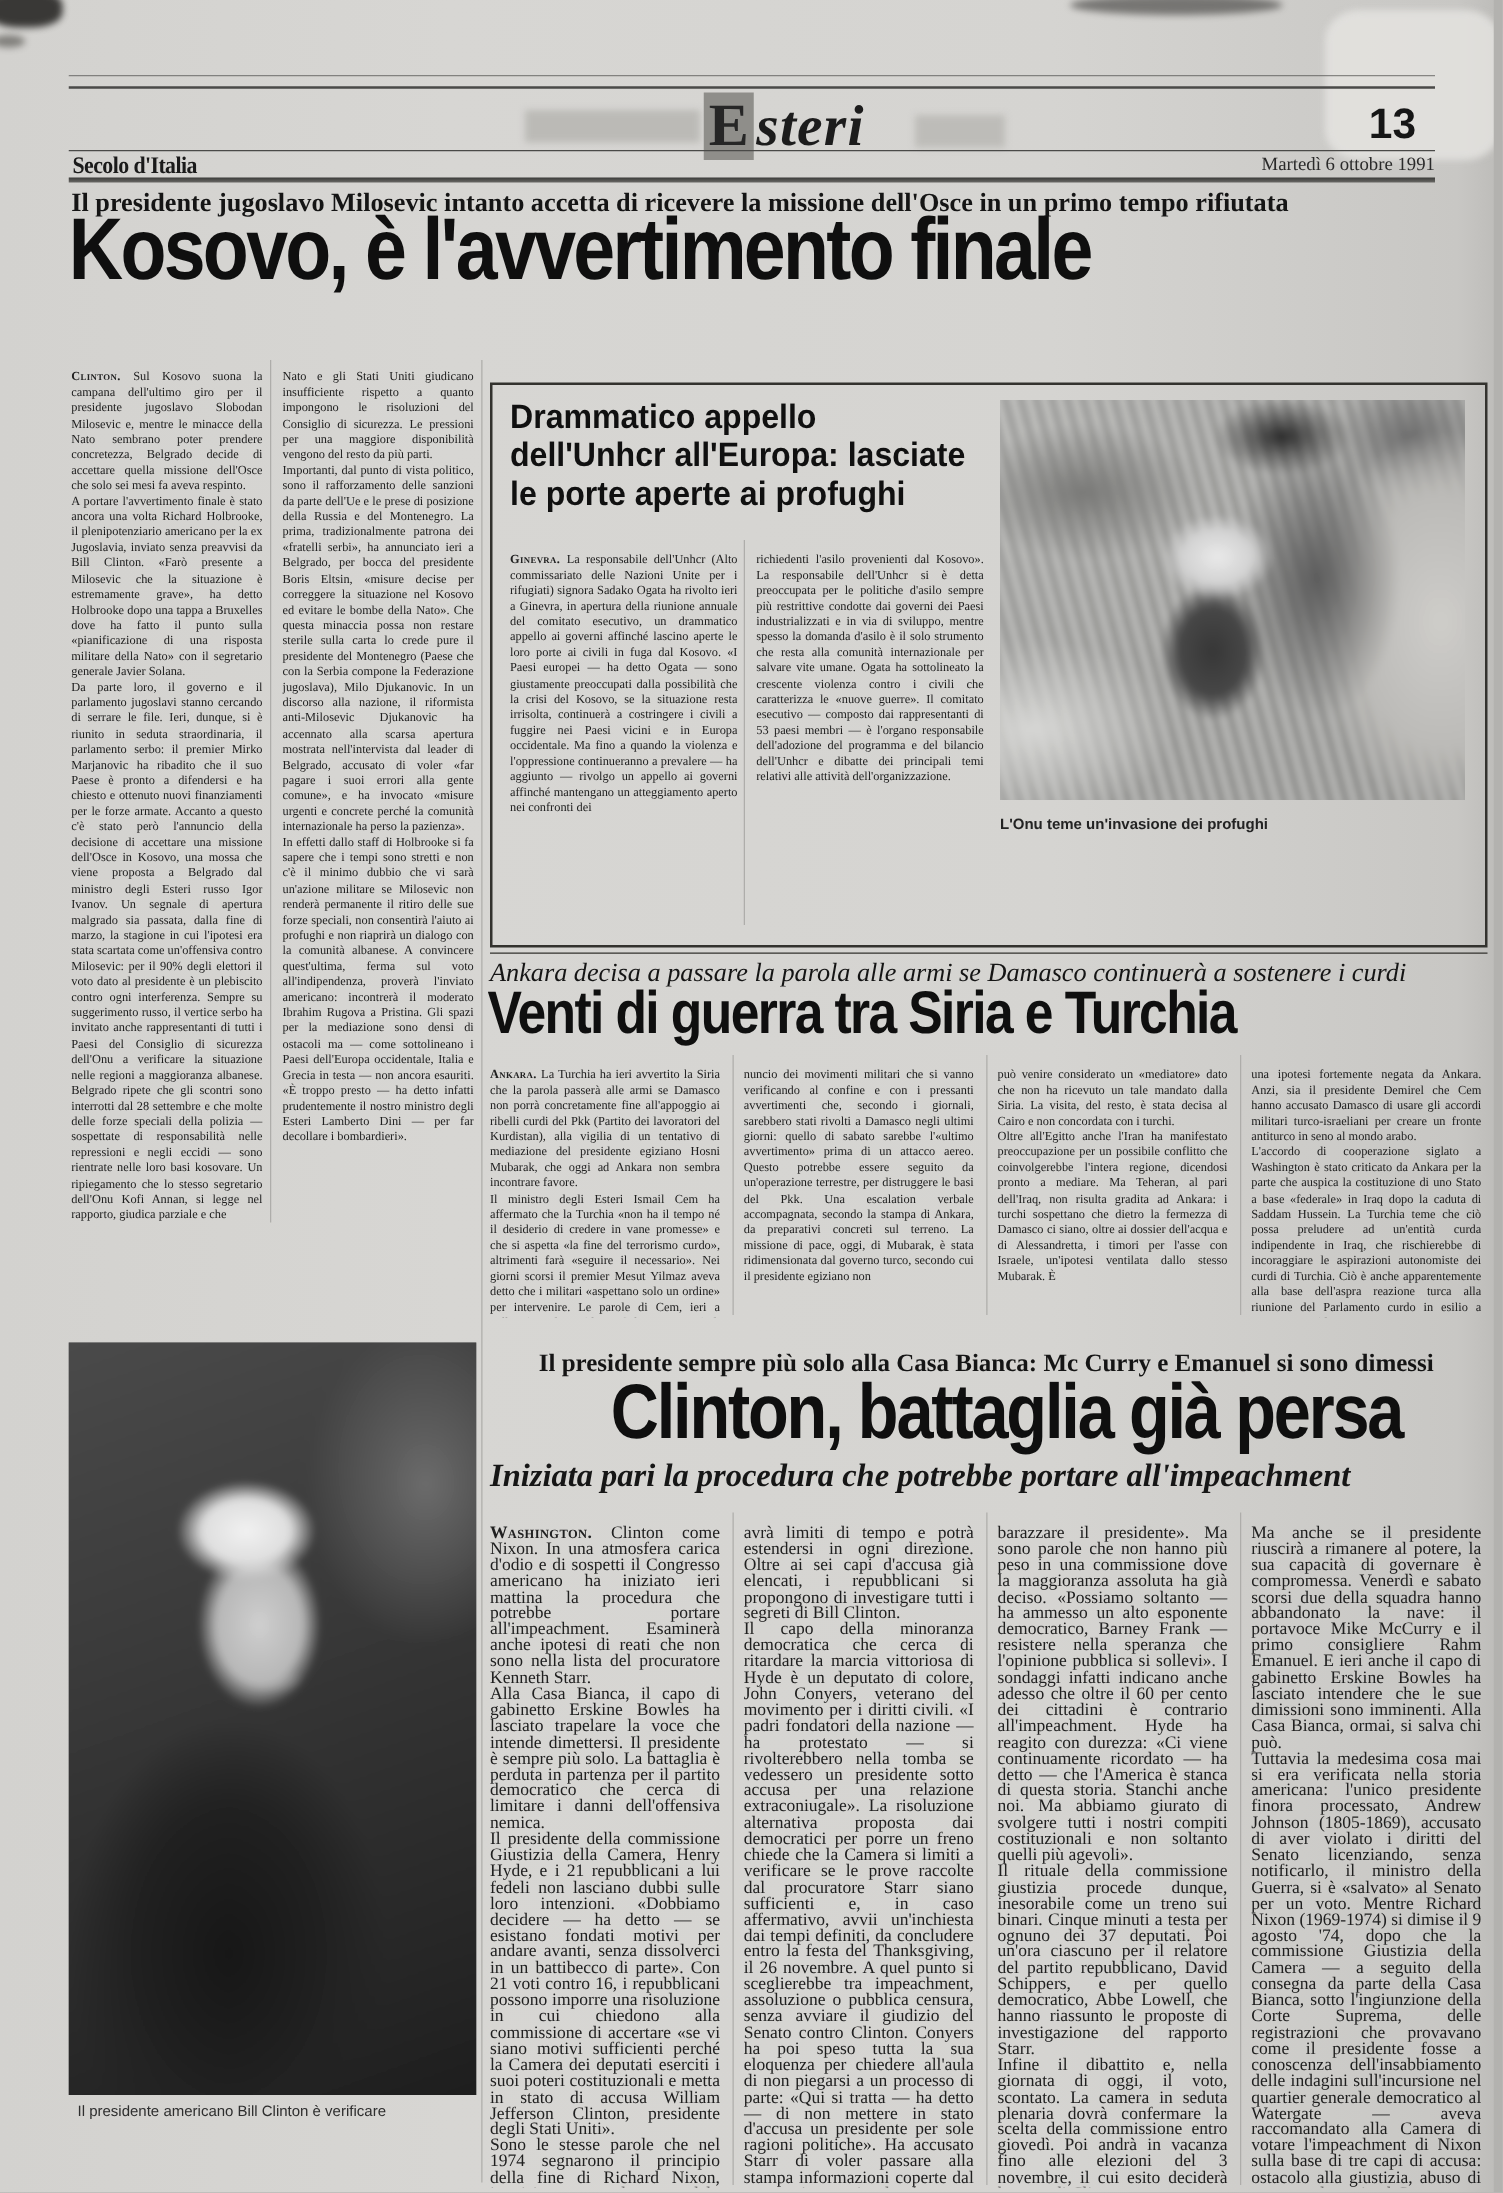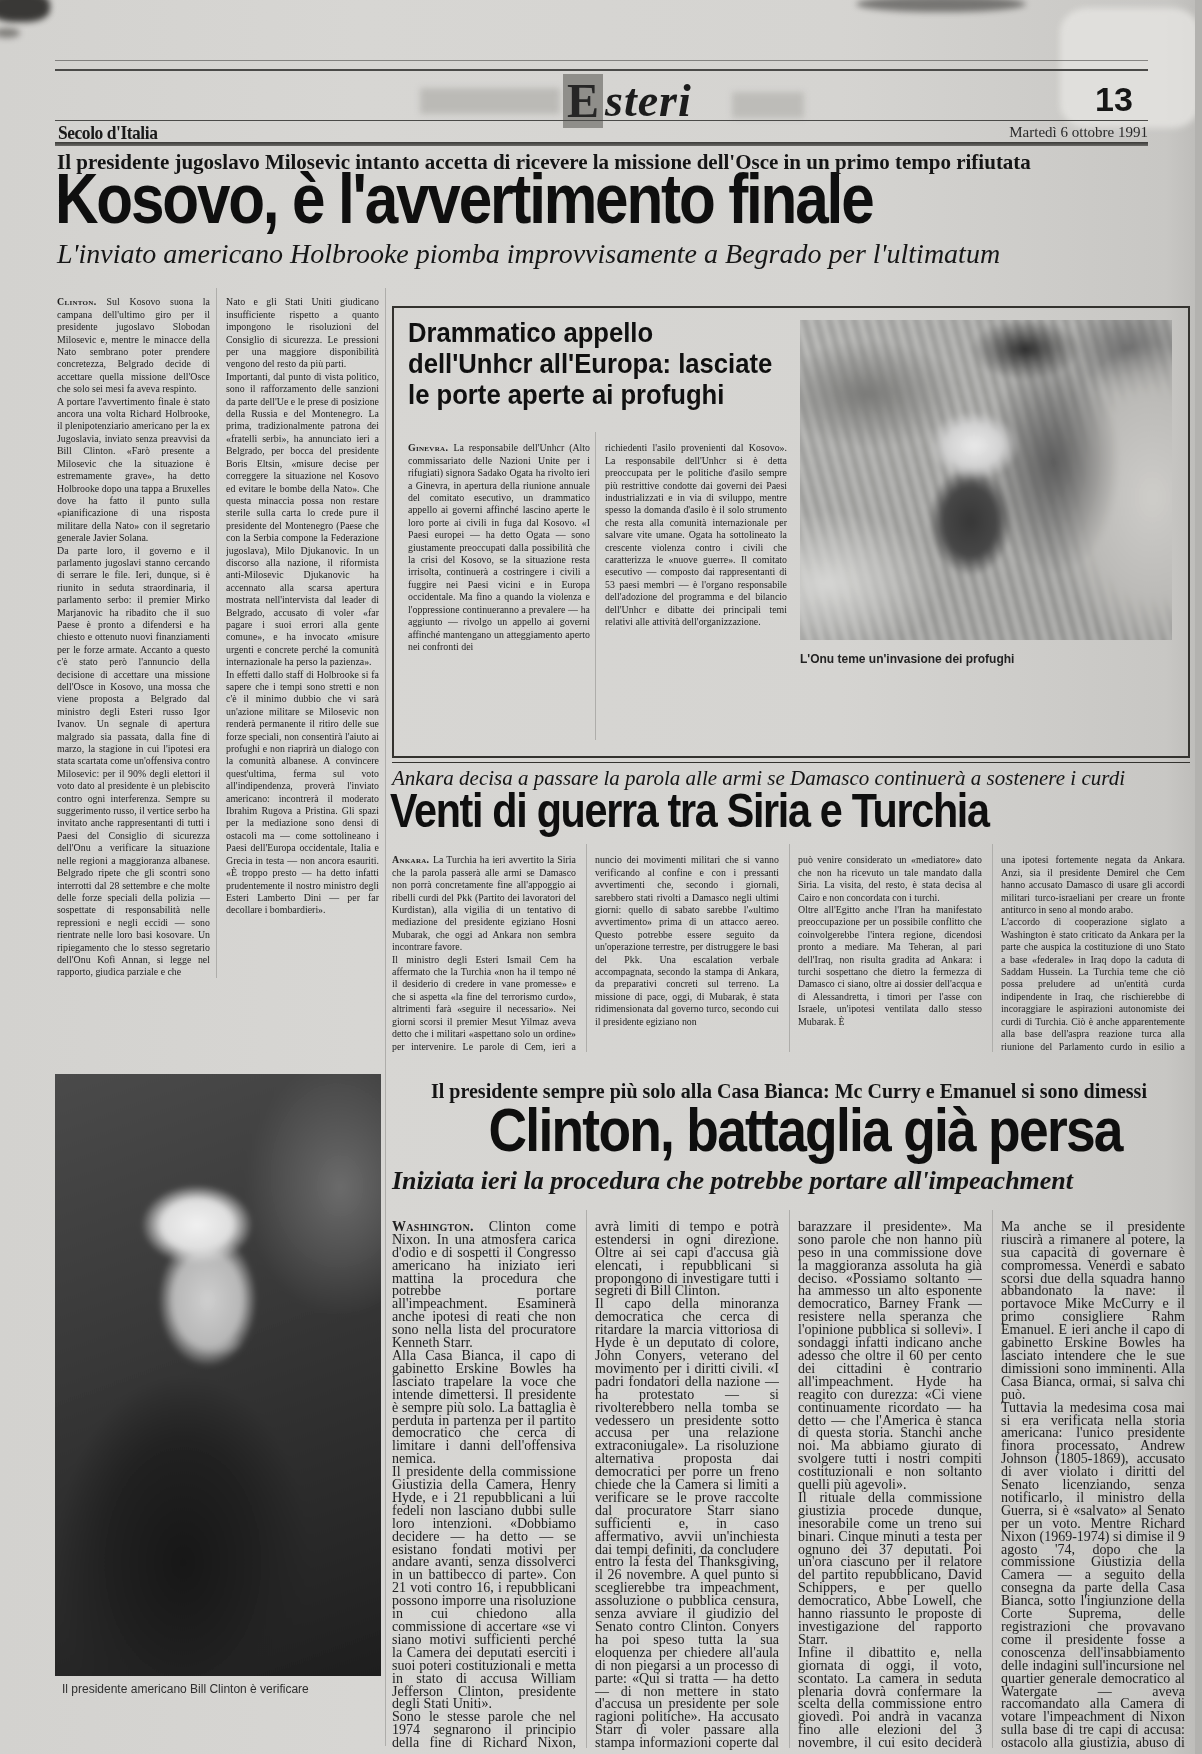--- a/index.html
+++ b/index.html
@@ -68,21 +68,20 @@
 
   <div class="abs hrule" style="left:55px;top:120px;width:1093px;height:1px;"></div>
   <div class="abs nameplate" style="left:58px;top:122px;">Secolo d'Italia</div>
   <div class="abs dateline-top" style="left:948px;top:124px;width:200px;text-align:right;">Martedì 6 ottobre 1991</div>
   <div class="abs" style="left:55px;top:142px;width:1093px;height:4px;background:linear-gradient(180deg,#3a3a38,#6a6966);"></div>
 
   <div class="abs" style="left:55px;top:163px;">
     <span class="head" style="font-size:70px;line-height:72px;letter-spacing:-2.5px;">Kosovo, è l'avvertimento finale</span>
   </div>
   <div class="abs kicker" style="left:57px;top:150px;">Il presidente jugoslavo Milosevic intanto accetta di ricevere la missione dell'Osce in un primo tempo rifiutata</div>
-  <div class="abs sub" style="left:57px;top:238px;">L'inviato americano Holbrooke piomba improvvisamente a Begrado per l'ultimatum</div>
 
   <div class="abs col" style="left:57px;top:284px;width:153px;height:696px;">
     <span class="dl">Clinton. </span><span>Sul Kosovo suona la campana dell'ultimo giro per il presidente jugoslavo Slobodan Milosevic e, mentre le minacce della Nato sembrano poter prendere concretezza, Belgrado decide di accettare quella missione dell'Osce che solo sei mesi fa aveva respinto.
 A portare l'avvertimento finale è stato ancora una volta Richard Holbrooke, il plenipotenziario americano per la ex Jugoslavia, inviato senza preavvisi da Bill Clinton. «Farò presente a Milosevic che la situazione è estremamente grave», ha detto Holbrooke dopo una tappa a Bruxelles dove ha fatto il punto sulla «pianificazione di una risposta militare della Nato» con il segretario generale Javier Solana.
 Da parte loro, il governo e il parlamento jugoslavi stanno cercando di serrare le file. Ieri, dunque, si è riunito in seduta straordinaria, il parlamento serbo: il premier Mirko Marjanovic ha ribadito che il suo Paese è pronto a difendersi e ha chiesto e ottenuto nuovi finanziamenti per le forze armate. Accanto a questo c'è stato però l'annuncio della decisione di accettare una missione dell'Osce in Kosovo, una mossa che viene proposta a Belgrado dal ministro degli Esteri russo Igor Ivanov. Un segnale di apertura malgrado sia passata, dalla fine di marzo, la stagione in cui l'ipotesi era stata scartata come un'offensiva contro Milosevic: per il 90% degli elettori il voto dato al presidente è un plebiscito contro ogni interferenza. Sempre su suggerimento russo, il vertice serbo ha invitato anche rappresentanti di tutti i Paesi del Consiglio di sicurezza dell'Onu a verificare la situazione nelle regioni a maggioranza albanese. Belgrado ripete che gli scontri sono interrotti dal 28 settembre e che molte delle forze speciali della polizia — sospettate di responsabilità nelle repressioni e negli eccidi — sono rientrate nelle loro basi kosovare. Un ripiegamento che lo stesso segretario dell'Onu Kofi Annan, si legge nel rapporto, giudica parziale e che</span>
   </div>
   <div class="abs vrule" style="left:216px;top:288px;height:690px;"></div>
   <div class="abs col" style="left:226px;top:284px;width:153px;height:696px;">
     <span>Nato e gli Stati Uniti giudicano insufficiente rispetto a quanto impongono le risoluzioni del Consiglio di sicurezza. Le pressioni per una maggiore disponibilità vengono del resto da più parti.
 Importanti, dal punto di vista politico, sono il rafforzamento delle sanzioni da parte dell'Ue e le prese di posizione della Russia e del Montenegro. La prima, tradizionalmente patrona dei «fratelli serbi», ha annunciato ieri a Belgrado, per bocca del presidente Boris Eltsin, «misure decise per correggere la situazione nel Kosovo ed evitare le bombe della Nato». Che questa minaccia possa non restare sterile sulla carta lo crede pure il presidente del Montenegro (Paese che con la Serbia compone la Federazione jugoslava), Milo Djukanovic. In un discorso alla nazione, il riformista anti-Milosevic Djukanovic ha accennato alla scarsa apertura mostrata nell'intervista dal leader di Belgrado, accusato di voler «far pagare i suoi errori alla gente comune», e ha invocato «misure urgenti e concrete perché la comunità internazionale ha perso la pazienza».
@@ -153,21 +152,21 @@
       linear-gradient(160deg,#4e4e4e 0%,#3a3a3a 45%,#222 100%);"></div>
   </div>
   <div class="abs caption2" style="left:62px;top:1682px;width:320px;">Il presidente americano Bill Clinton è verificare</div>
 
   <div class="abs" style="left:390px;top:1080px;width:798px;text-align:center;">
     <span class="kicker" style="font-weight:600;font-size:20px;">Il presidente sempre più solo alla Casa Bianca: Mc Curry e Emanuel si sono dimessi</span>
   </div>
   <div class="abs" style="left:406px;top:1098px;width:798px;text-align:center;">
     <span class="head head-c" style="font-size:62px;line-height:64px;letter-spacing:-2px;">Clinton, battaglia già persa</span>
   </div>
-  <div class="abs sub" style="left:392px;top:1166px;font-weight:bold;font-size:26px;">Iniziata ieri la procedura che potrebbe portare all'impeachment</div>
+  <div class="abs sub" style="left:392px;top:1166px;font-weight:bold;font-size:26px;">Iniziata pari la procedura che potrebbe portare all'impeachment</div>
 
   <div class="abs col col-lg" style="left:392px;top:1208px;width:184px;height:542px;">
     <span class="dl">Washington. </span><span>Clinton come Nixon. In una atmosfera carica d'odio e di sospetti il Congresso americano ha iniziato ieri mattina la procedura che potrebbe portare all'impeachment. Esaminerà anche ipotesi di reati che non sono nella lista del procuratore Kenneth Starr.
 Alla Casa Bianca, il capo di gabinetto Erskine Bowles ha lasciato trapelare la voce che intende dimettersi. Il presidente è sempre più solo. La battaglia è perduta in partenza per il partito democratico che cerca di limitare i danni dell'offensiva nemica.
 Il presidente della commissione Giustizia della Camera, Henry Hyde, e i 21 repubblicani a lui fedeli non lasciano dubbi sulle loro intenzioni. «Dobbiamo decidere — ha detto — se esistano fondati motivi per andare avanti, senza dissolverci in un battibecco di parte». Con 21 voti contro 16, i repubblicani possono imporre una risoluzione in cui chiedono alla commissione di accertare «se vi siano motivi sufficienti perché la Camera dei deputati eserciti i suoi poteri costituzionali e metta in stato di accusa William Jefferson Clinton, presidente degli Stati Uniti».
 Sono le stesse parole che nel 1974 segnarono il principio della fine di Richard Nixon, inquisito per lo scandalo Watergate. Oggi, come allora, l'inchiesta sul presidente non</span>
   </div>
   <div class="abs vrule" style="left:586px;top:1210px;height:538px;"></div>
   <div class="abs col col-lg" style="left:595px;top:1208px;width:184px;height:542px;">
     <span>avrà limiti di tempo e potrà estendersi in ogni direzione. Oltre ai sei capi d'accusa già elencati, i repubblicani si propongono di investigare tutti i segreti di Bill Clinton.

